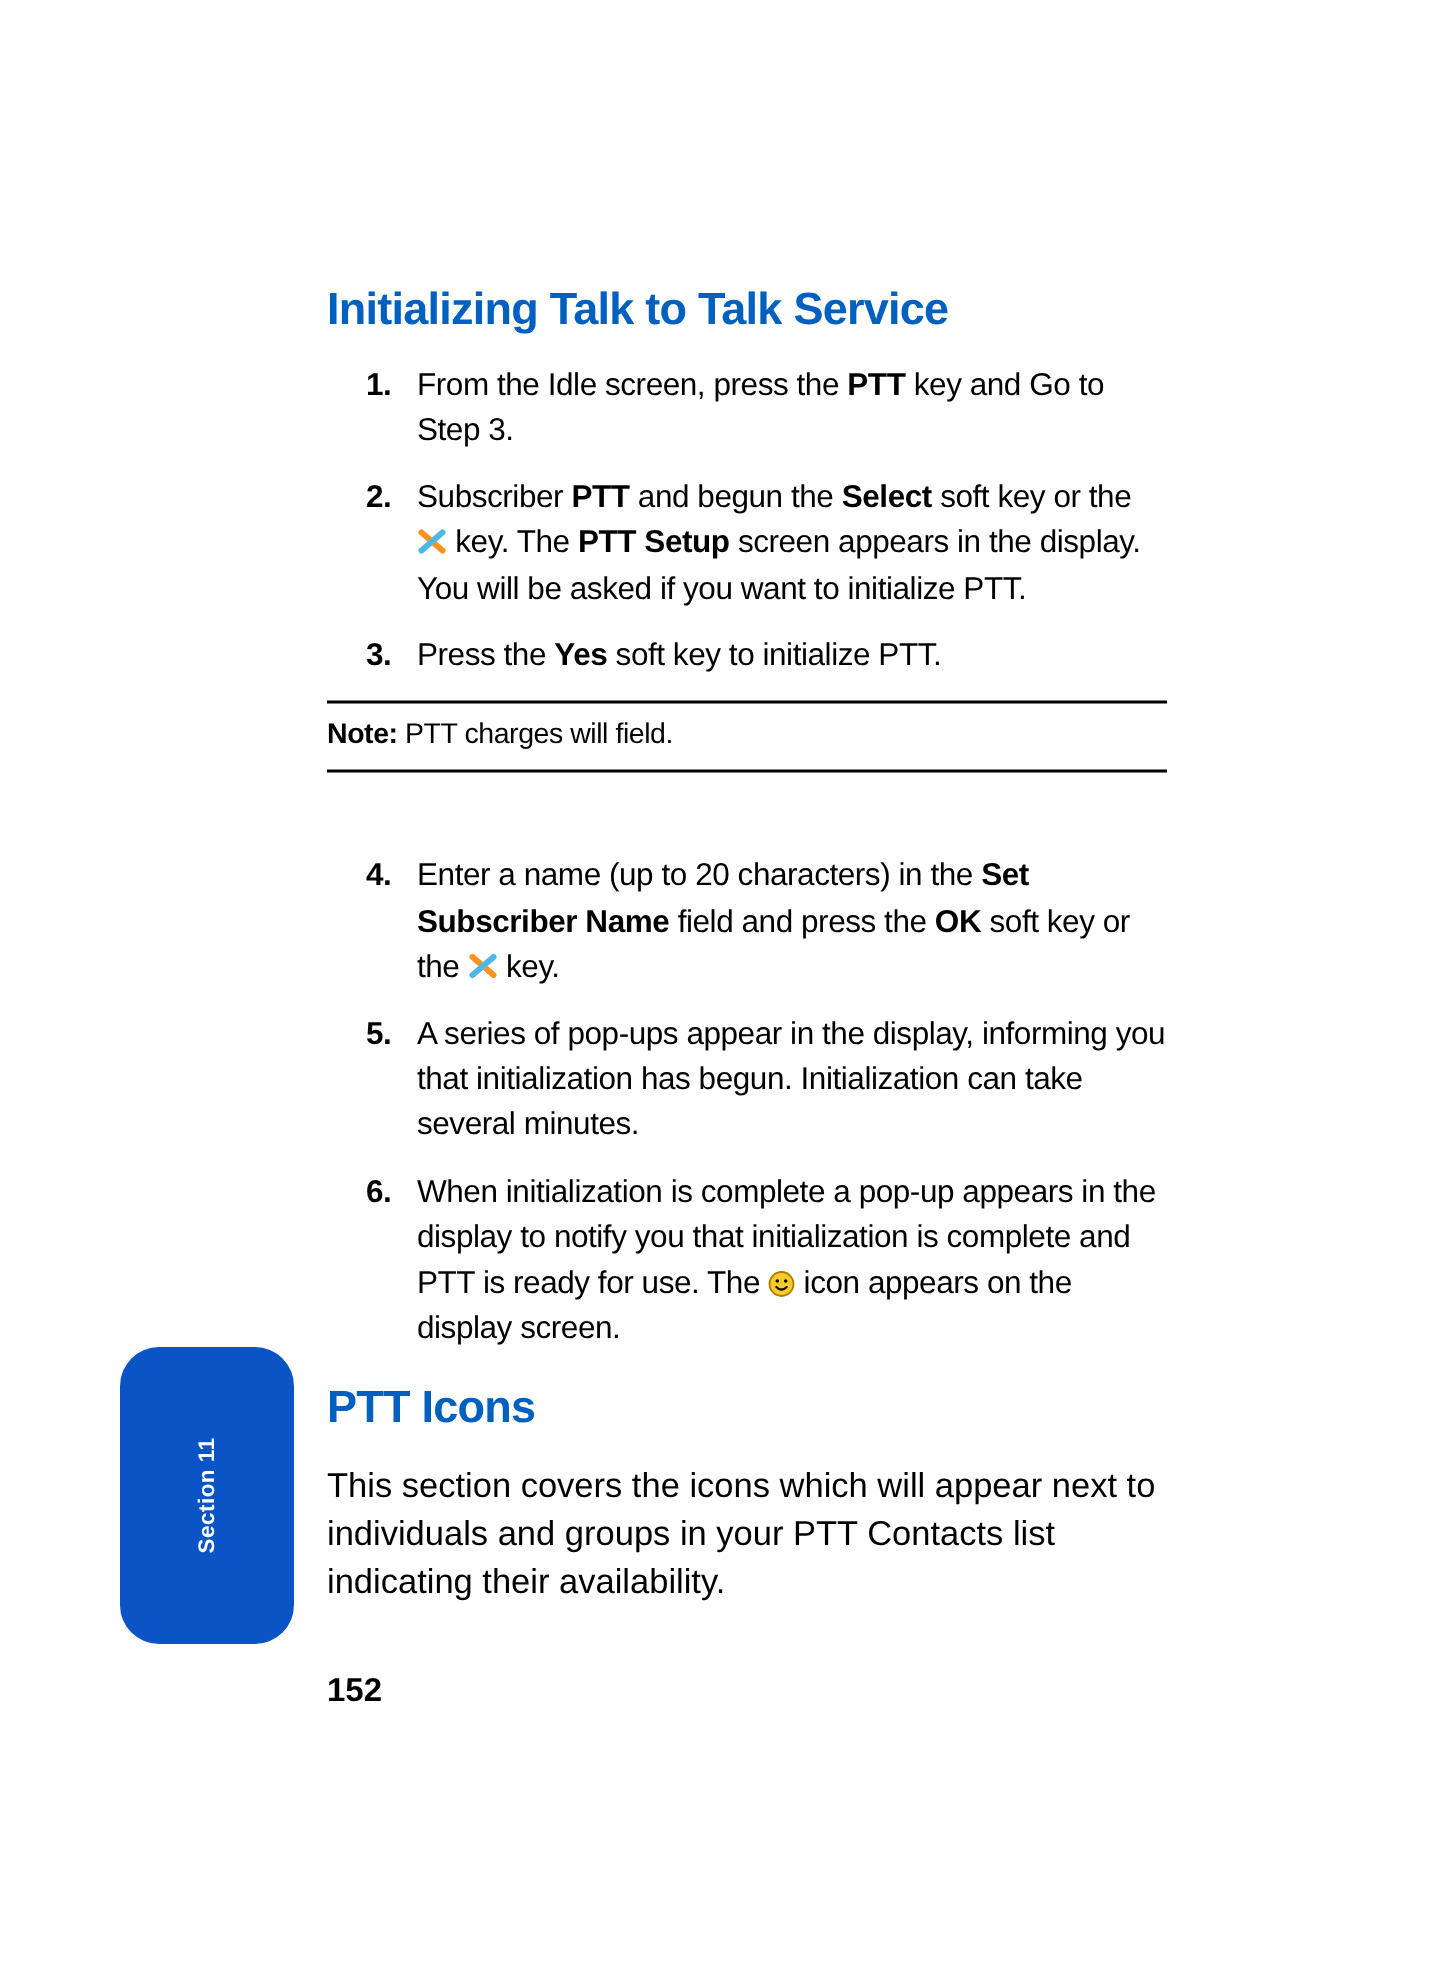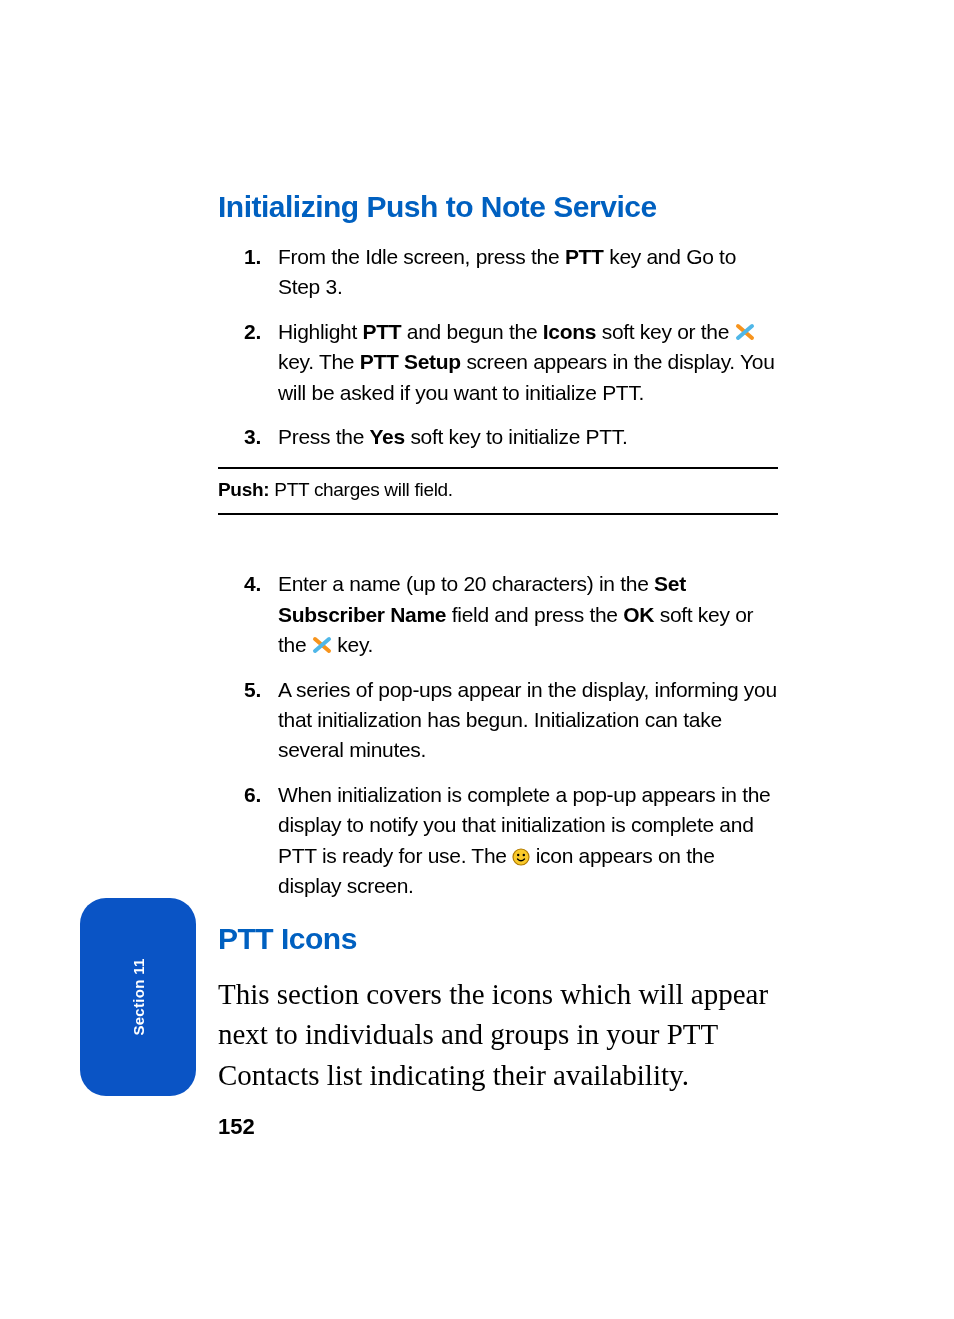--- a/index.html
+++ b/index.html
@@ -53,22 +53,22 @@
     margin:10px 0 8px 0;
   }
   .note-block{
     font-size:19px;
     line-height:1.4;
     margin:0;
     letter-spacing:-0.3px;
   }
   .note-gap-bottom{height:46px;}
   .body-para{
-    font-family:Liberation Serif, serif;
-    font-size:29px;
+    font-family:Liberation Sans, sans-serif;
+    font-size:23px;
     line-height:1.4;
     margin:6px 0 0 0;
   }
   .page-num{
     position:absolute;
     left:218px;
     top:1114px;
     font-size:22px;
     font-weight:bold;
   }
@@ -112,42 +112,42 @@
 </style>
 </head>
 <body>
 
 <div class="side-tab">
   <span class="label">Section 11</span>
 </div>
 
 <div class="page">
 
-  <h2 class="section-heading">Initializing Push to Note Service</h2>
+  <h2 class="section-heading">Initializing Talk to Talk Service</h2>
 
   <ol class="steps">
     <li>
       <span class="num">1.</span>
       <span>From the Idle screen, press the </span><span class="b">PTT</span><span> key and Go to Step 3.</span>
     </li>
     <li>
       <span class="num">2.</span>
-      <span>Highlight </span><span class="b">PTT</span><span> and begun the </span><span class="b">Icons</span><span> soft key or the </span><span class="icon-x"><svg viewBox="0 0 20 18">
+      <span>Subscriber </span><span class="b">PTT</span><span> and begun the </span><span class="b">Select</span><span> soft key or the </span><span class="icon-x"><svg viewBox="0 0 20 18">
             <line x1="3" y1="3" x2="17" y2="15" stroke-width="4" stroke-linecap="round" stroke="#f7941d"></line>
             <line x1="17" y1="3" x2="3" y2="15" stroke-width="4" stroke-linecap="round" stroke="#4fb7e8"></line>
           </svg></span><span> key. The </span><span class="b">PTT Setup</span><span> screen appears in the display. You will be asked if you want to initialize PTT.</span>
     </li>
     <li>
       <span class="num">3.</span>
       <span>Press the </span><span class="b">Yes</span><span> soft key to initialize PTT.</span>
     </li>
   </ol>
 
   <hr class="rule">
-  <p class="note-block"><span class="b">Push:</span><span> PTT charges will field.</span></p>
+  <p class="note-block"><span class="b">Note:</span><span> PTT charges will field.</span></p>
   <hr class="rule">
   <div class="note-gap-bottom"></div>
 
   <ol class="steps">
     <li>
       <span class="num">4.</span>
       <span>Enter a name (up to 20 characters) in the </span><span class="b">Set Subscriber Name</span><span> field and press the </span><span class="b">OK</span><span> soft key or the </span><span class="icon-x"><svg viewBox="0 0 20 18">
             <line x1="3" y1="3" x2="17" y2="15" stroke-width="4" stroke-linecap="round" stroke="#f7941d"></line>
             <line x1="17" y1="3" x2="3" y2="15" stroke-width="4" stroke-linecap="round" stroke="#4fb7e8"></line>
           </svg></span><span> key.</span>

